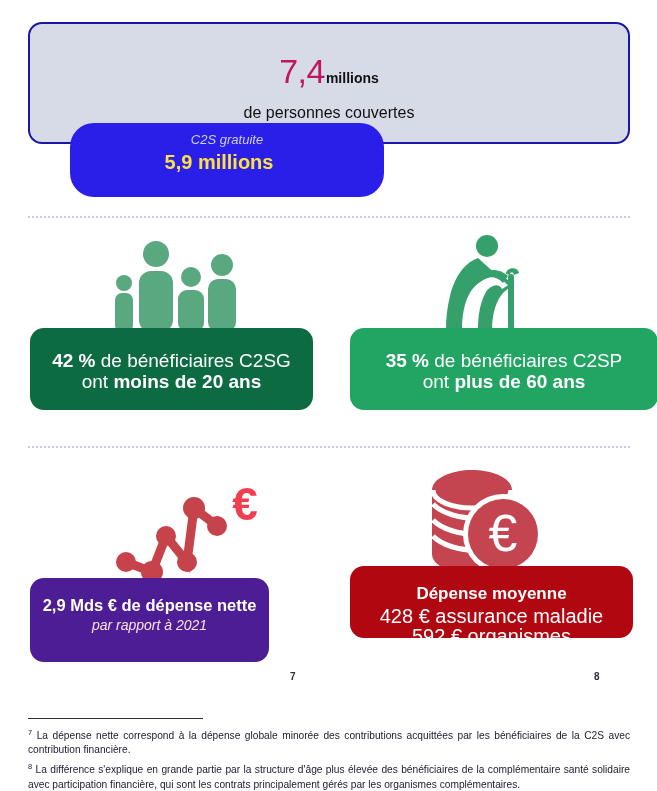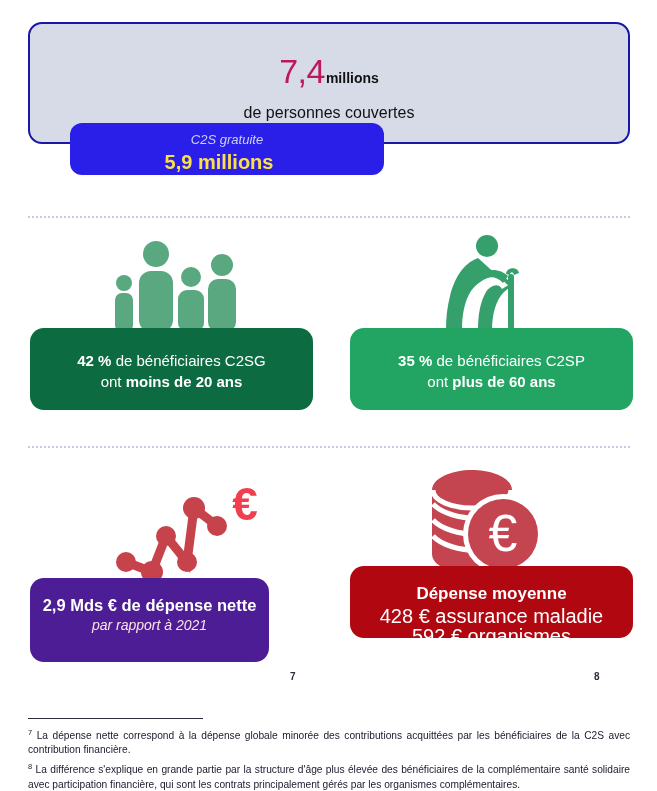--- a/index.html
+++ b/index.html
@@ -28,21 +28,21 @@
   .top-sub{
     position:absolute;left:0;right:0;top:80px;text-align:center;
     font-size:16px;color:#111;
   }
 
   
   .pill{
     position:absolute;border-radius:12px;text-align:center;color:#fff;
     box-sizing:border-box;
   }
-  .pill-free{left:70px;top:123px;width:314px;height:52px;background:#2a1fe8;}
+  .pill-free{left:70px;top:123px;width:314px;height:74px;background:#2a1fe8;border-radius:24px;}
   .pill-part{left:398px;top:123px;width:180px;height:62px;background:#100a54;}
   .pill-label{
     position:absolute;left:0;right:0;top:9px;font-size:13px;font-style:italic;
     color:#cdd0ef;
   }
   .pill-value{
     position:absolute;left:0;right:16px;top:28px;font-size:20px;font-weight:bold;
     color:#fde047;
   }
 
@@ -53,27 +53,27 @@
   }
   .div1{top:216px;}
   .div2{top:446px;}
 
   
   .panel{
     position:absolute;border-radius:14px;box-sizing:border-box;
     text-align:center;color:#fff;
   }
   .p-green-dark{left:30px;top:328px;width:283px;height:82px;background:#0d6b42;}
-  .p-green-light{left:350px;top:328px;width:283px;height:82px;background:#22a563;}
+  .p-green-light{left:350px;top:328px;width:308px;height:82px;background:#22a563;}
   .p-pink{left:30px;top:578px;width:239px;height:84px;background:#4c1d95;text-align:center;}
   .p-red{left:350px;top:566px;width:283px;height:72px;background:#b00710;}
 
   .ptext{position:absolute;left:8px;right:8px;}
   .ln{display:block;}
-  .l1-green{top:22px;font-size:15px;line-height:21px;}
+  .l1-green{top:22px;font-size:19px;line-height:21px;}
   .l1-pink{top:16px;font-size:16.5px;font-weight:bold;line-height:22px;}
   .pink-sub{font-size:14px;font-style:italic;line-height:19px;color:#ffe3e6;font-weight:normal;}
   .l1-red{top:16px;}
   .red-title{font-size:17px;font-weight:bold;line-height:24px;}
   .red-line{font-size:20px;line-height:20px;}
   b.em{font-weight:bold;}
 
   
   .icon-box{position:absolute;}
   .fam{left:108px;top:240px;width:130px;height:92px;}

